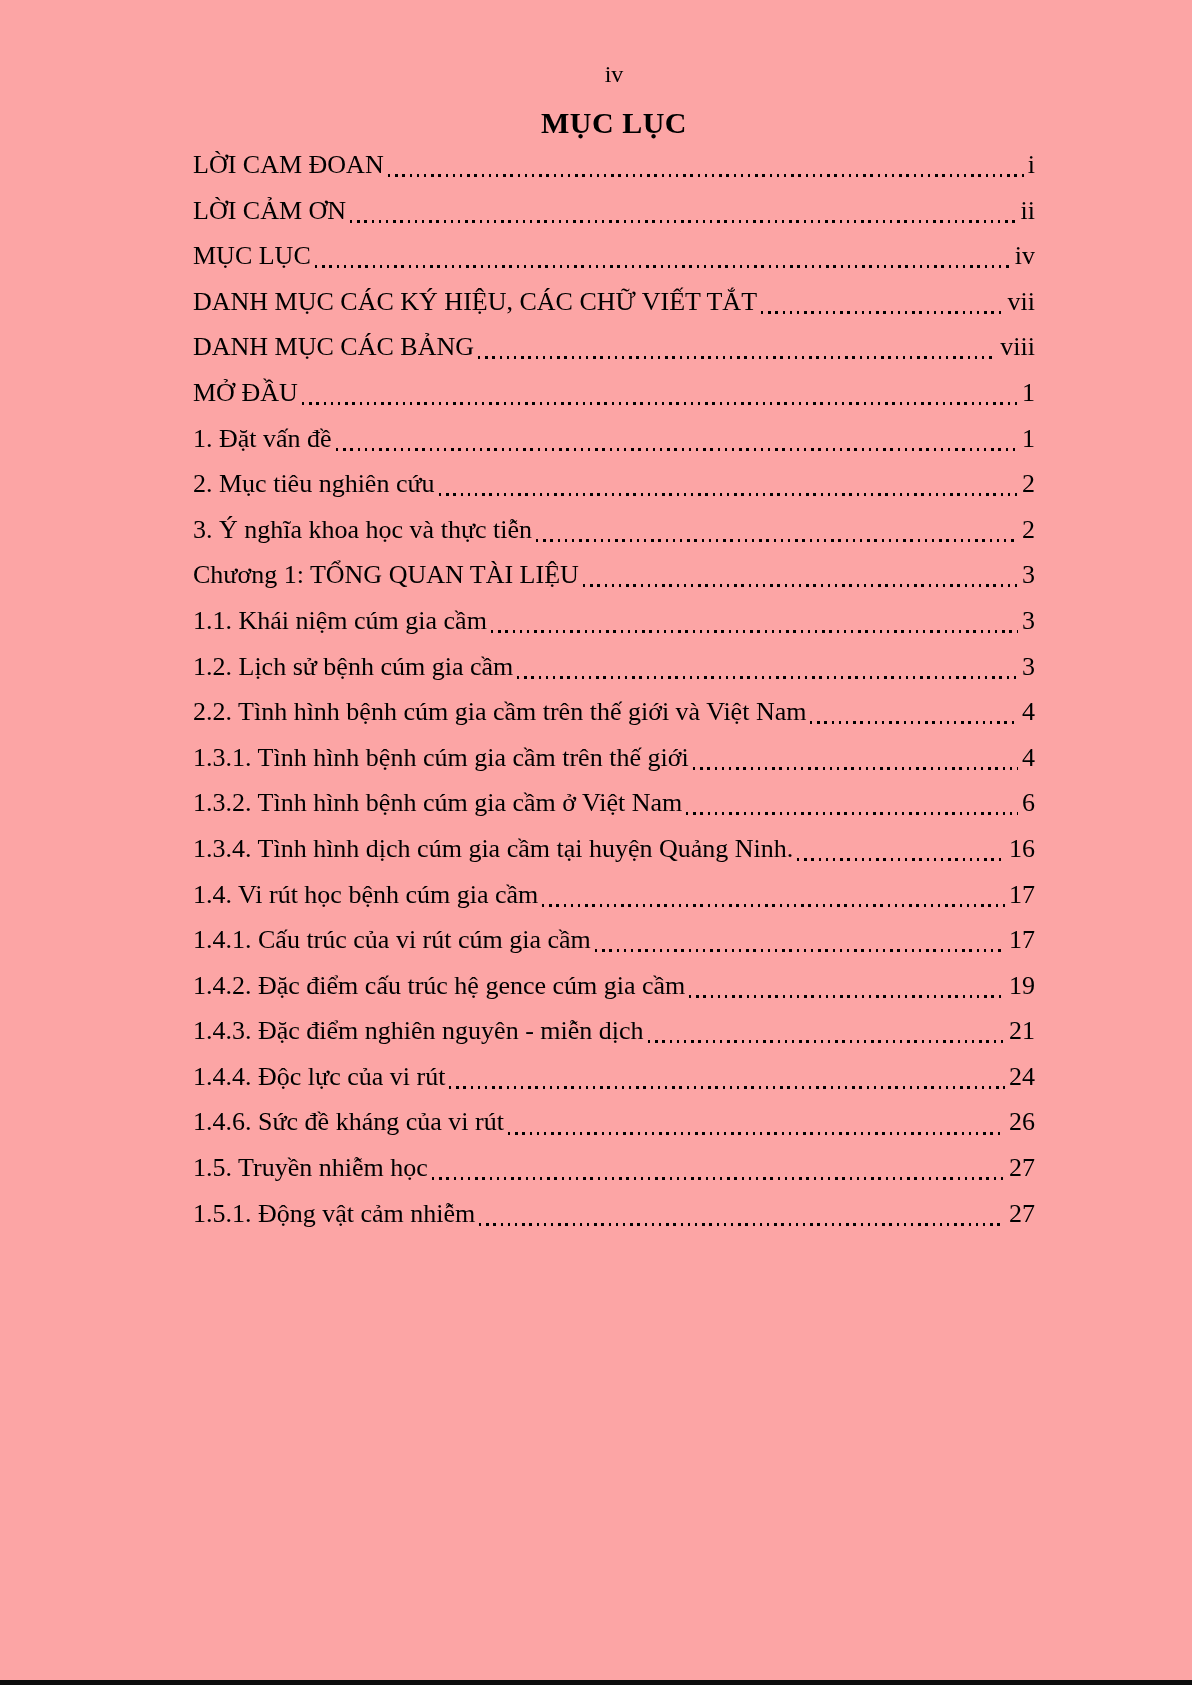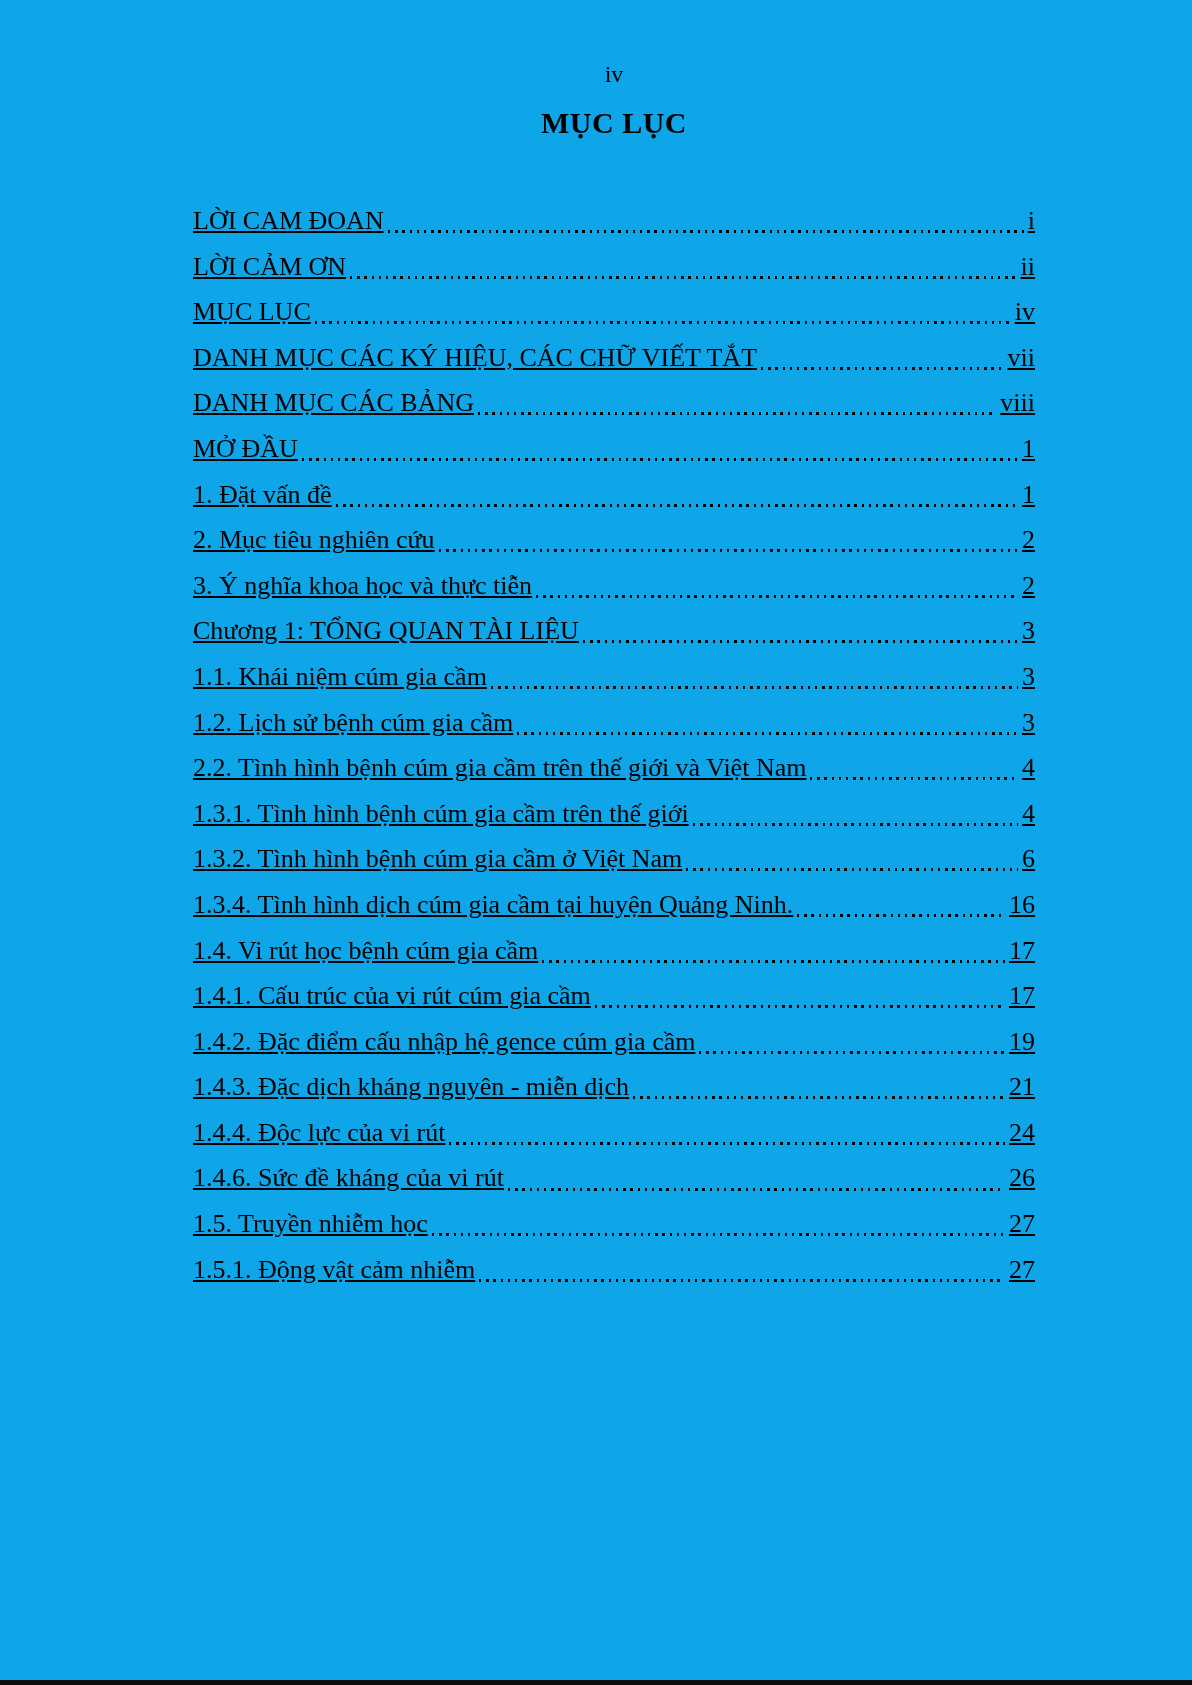--- a/index.html
+++ b/index.html
@@ -1,21 +1,21 @@
 <!DOCTYPE html>
 <html lang="vi"><head>
 <meta charset="utf-8">
 <style>
   html, body { margin: 0; padding: 0; background: #e8e8e8; }
   .page {
     position: relative;
     width: 1192px;
     height: 1685px;
     margin: 0 auto;
-    background: #0ea5e9;
+    background: #fca5a5;
     color: #000000;
     font-family: "Liberation Serif", "DejaVu Serif", serif;
     overflow: hidden;
   }
   .content {
     position: absolute;
     left: 193px;
     top: 0;
     width: 842px;
   }
@@ -27,22 +27,20 @@
   }
   .page-title {
     margin: 16px 0 0 0;
     text-align: center;
     font-size: 30px;
     line-height: 38px;
     font-weight: bold;
     letter-spacing: 0.5px;
   }
   .toc {
-    margin-top: 56px;
-    text-decoration: underline;
   }
   .toc-row {
     display: flex;
     align-items: baseline;
     height: 45.6px;
     white-space: nowrap;
   }
   .toc-label, .toc-page {
     font-size: 26px;
     line-height: 45.6px;
@@ -183,27 +181,27 @@
     <span class="toc-page">17</span>
   </div>
 
   <div class="toc-row">
     <span class="toc-label">1.4.1. Cấu trúc của vi rút cúm gia cầm</span>
     <span class="leader"></span>
     <span class="toc-page">17</span>
   </div>
 
   <div class="toc-row">
-    <span class="toc-label">1.4.2. Đặc điểm cấu nhập hệ gence cúm gia cầm</span>
+    <span class="toc-label">1.4.2. Đặc điểm cấu trúc hệ gence cúm gia cầm</span>
     <span class="leader"></span>
     <span class="toc-page">19</span>
   </div>
 
   <div class="toc-row">
-    <span class="toc-label">1.4.3. Đặc dịch kháng nguyên - miễn dịch</span>
+    <span class="toc-label">1.4.3. Đặc điểm nghiên nguyên - miễn dịch</span>
     <span class="leader"></span>
     <span class="toc-page">21</span>
   </div>
 
   <div class="toc-row">
     <span class="toc-label">1.4.4. Độc lực của vi rút</span>
     <span class="leader"></span>
     <span class="toc-page">24</span>
   </div>
 

